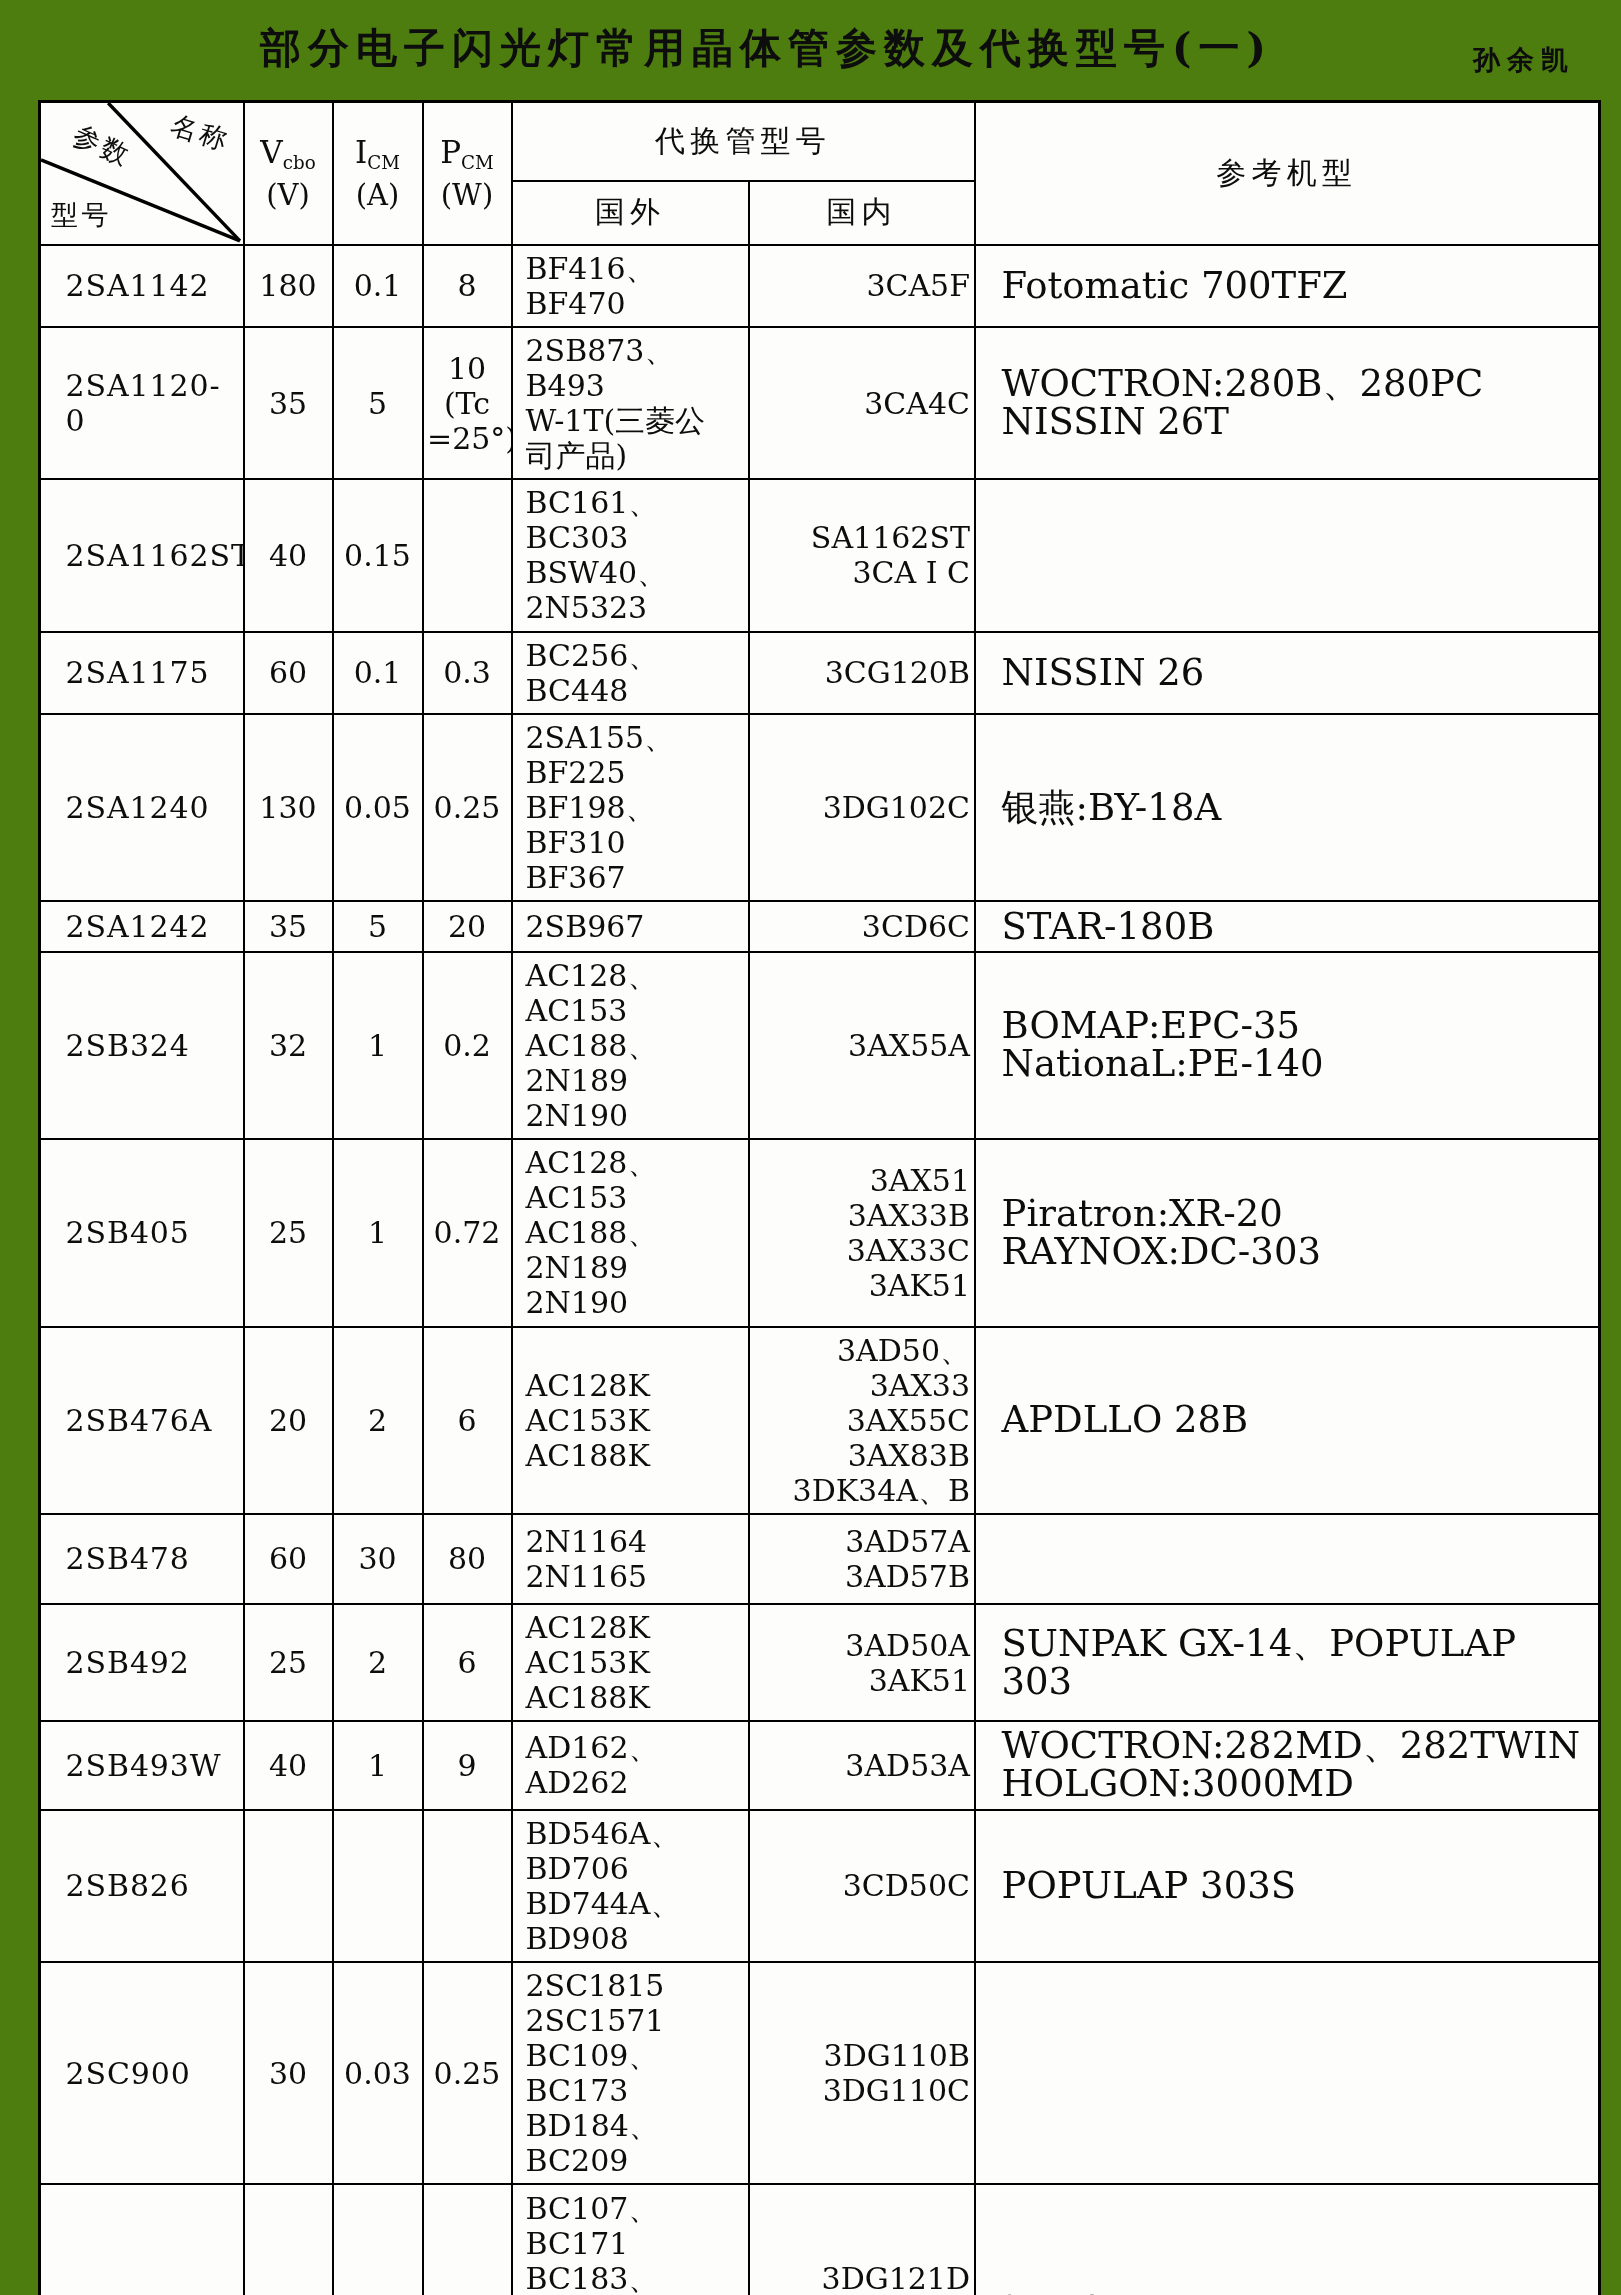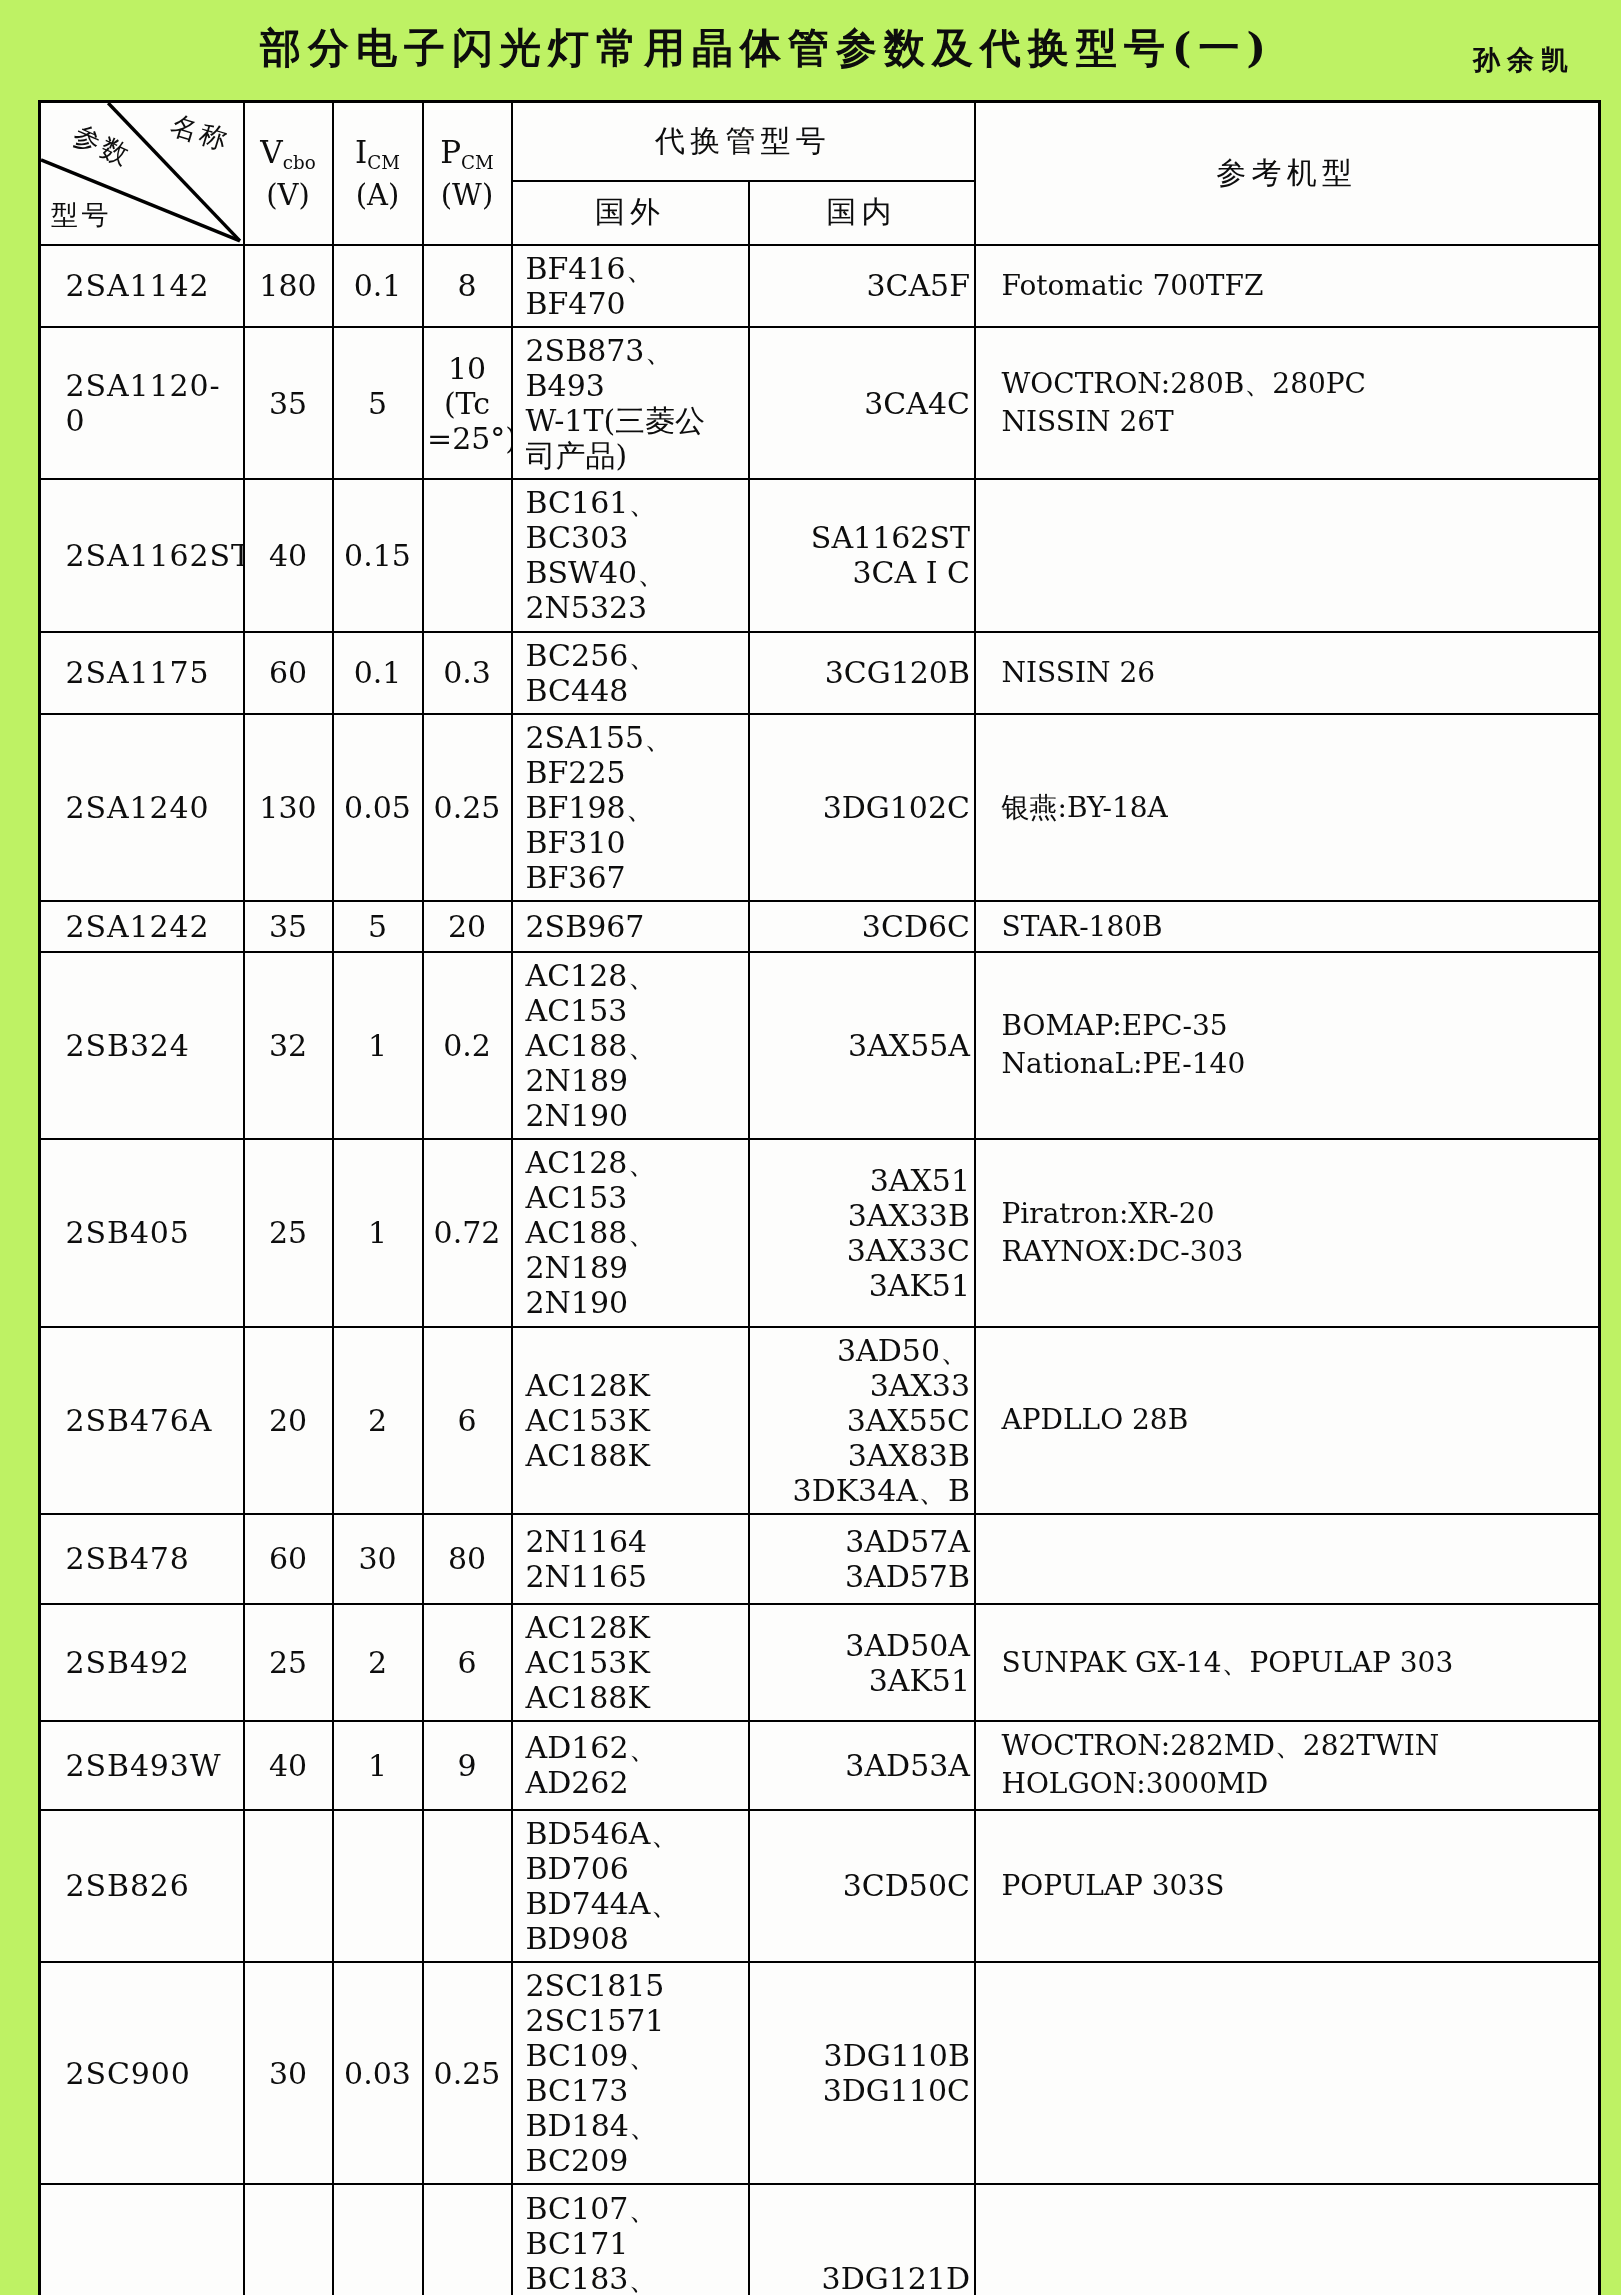--- a/index.html
+++ b/index.html
@@ -4,21 +4,21 @@
 <style>
   html, body {
     margin: 0;
     padding: 0;
     background: #e8e8e8;
   }
   .page {
     position: relative;
     width: 1621px;
     height: 2295px;
-    background: #bef264;
+    background: #4d7c0f;
     font-family: "DejaVu Serif", "Liberation Serif", serif;
     color: #0d0d0d;
     overflow: hidden;
   }
   .title {
     position: absolute;
     left: 260px;
     top: 21px;
     font-size: 41px;
     font-weight: 700;
@@ -81,21 +81,21 @@
     vertical-align: middle;
     padding: 5.2px 3.5px;
     line-height: 35px;
     white-space: pre-wrap;
     overflow: hidden;
   }
   td.c-model     { text-align: left; padding-left: 24.5px; letter-spacing: 0.9px; }
   td.c-num       { text-align: center; }
   td.c-foreign   { text-align: left; padding-left: 13px; }
   td.c-domestic  { text-align: right; padding-left: 24.5px; }
-  td.c-reference { text-align: left; padding-left: 26px; font-size: 28px; line-height: 38px; }
+  td.c-reference { text-align: left; padding-left: 26px; font-size: 37px; line-height: 38px; }
 </style>
 </head>
 <body>
 
 <div class="page">
 
   <div class="title">部分电子闪光灯常用晶体管参数及代换型号(一)</div>
   <div class="author">孙余凯</div>
 
   <table class="main">

